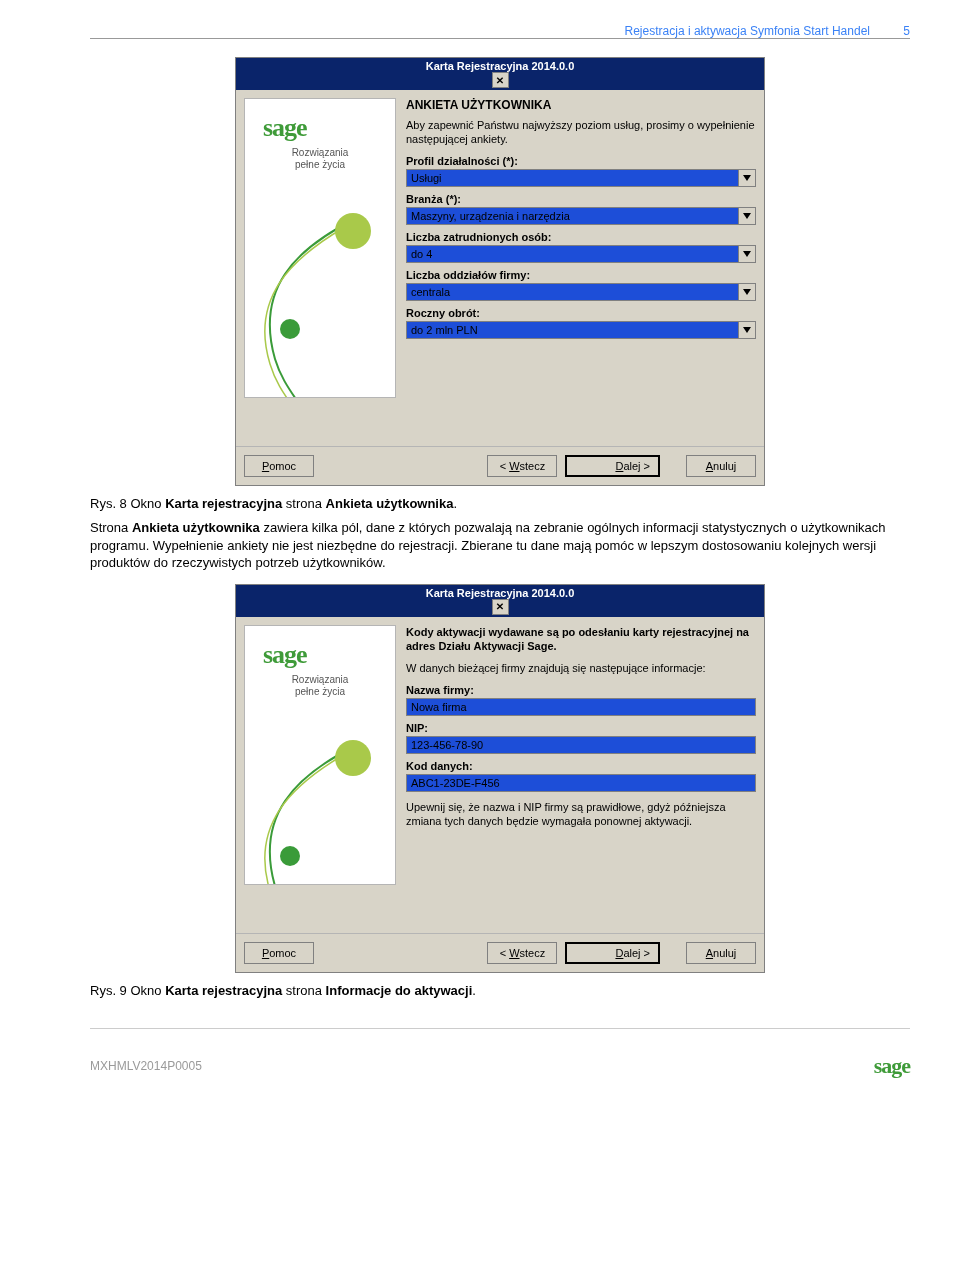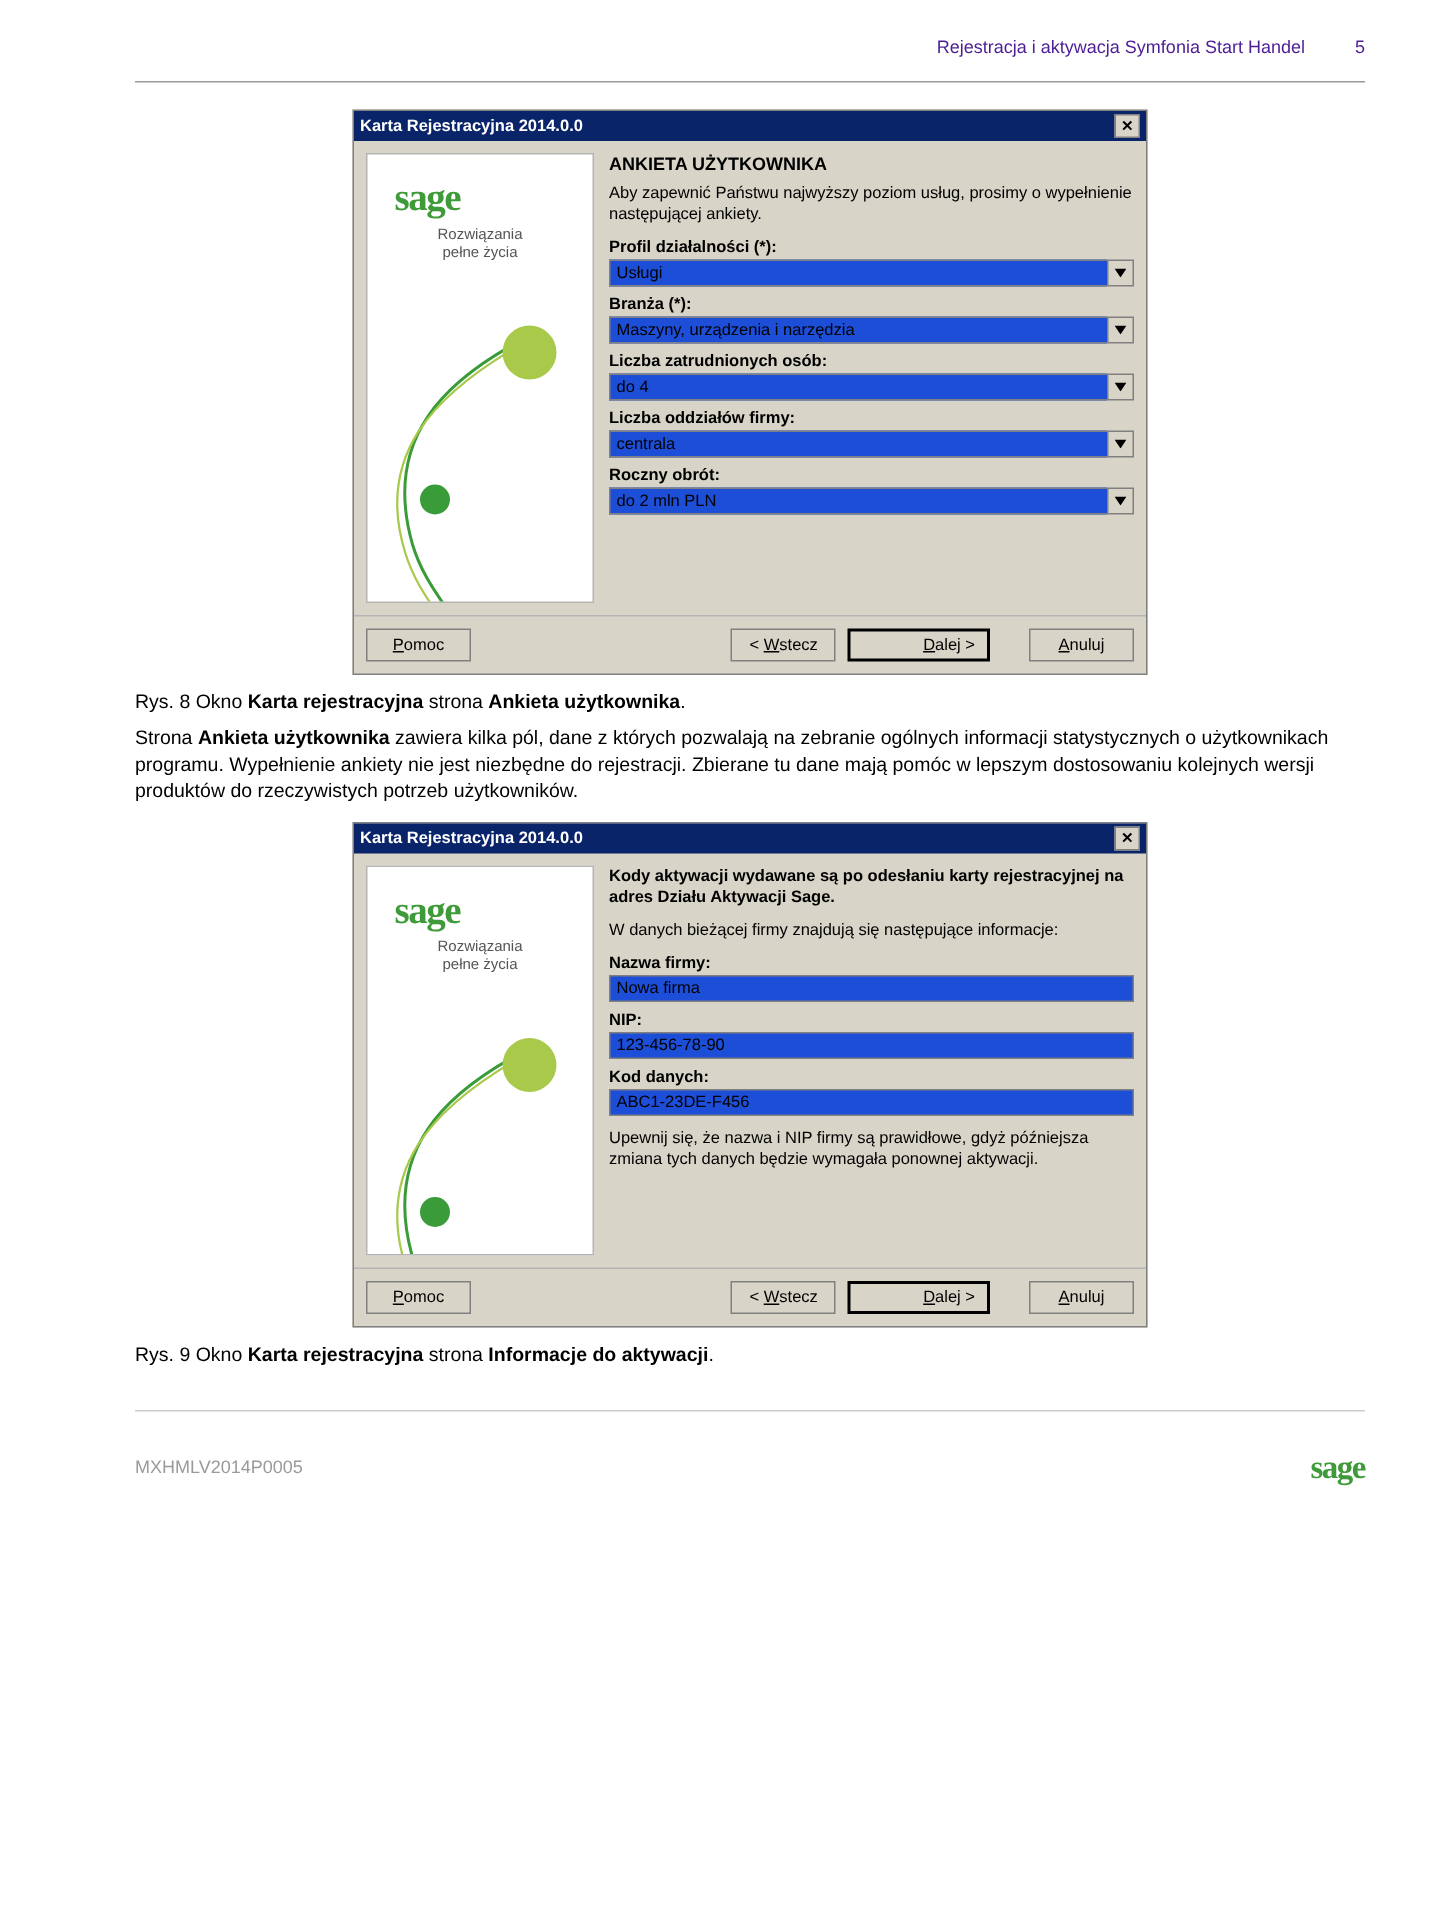--- a/index.html
+++ b/index.html
@@ -9,24 +9,24 @@
     font-family: Arial, Helvetica, sans-serif;
     font-size: 12px;
     color: #000;
     width: 960px;
   }
   .page {
     padding: 24px 50px 30px 90px;
   }
   .header {
     text-align: right;
-    color: #4c1d95;
+    color: #3b82f6;
     font-size: 12px;
     border-bottom: 1px solid #999;
-    padding-bottom: 16px;
+    padding-bottom: 0;
     margin-bottom: 18px;
   }
   .header .pg { margin-left: 30px; }
   .para {
     color: #000;
     font-size: 13px;
     line-height: 1.35;
     margin-bottom: 12px;
   }
   .caption {
@@ -44,20 +44,21 @@
   }
   .titlebar {
     background: #0a246a;
     color: #fff;
     display: flex;
     align-items: center;
     justify-content: space-between;
     padding: 2px 4px;
     font-size: 11px;
     font-weight: bold;
+    flex-direction: column;
   }
   .titlebar .xbtn {
     width: 15px; height: 14px;
     background: #d8d4c8;
     border: 1px solid #808080;
     color: #000;
     display: flex; align-items: center; justify-content: center;
     font-size: 10px; font-weight: bold;
     cursor: default;
   }
@@ -134,20 +135,21 @@
     cursor: default;
   }
   .dd svg { width: 8px; height: 6px; }
   .row2 { display: flex; }
   .col { flex: 1; }
   .buttons {
     border-top: 1px solid #b5b5b5;
     padding: 8px;
     display: flex;
     align-items: center;
+    margin-top: 40px;
   }
   .btn {
     height: 22px;
     min-width: 70px;
     border: 1px solid #808080;
     background: #d8d4c8;
     font-size: 11px;
     padding: 0 8px;
     font-family: Tahoma, Arial, sans-serif;
     cursor: default;

